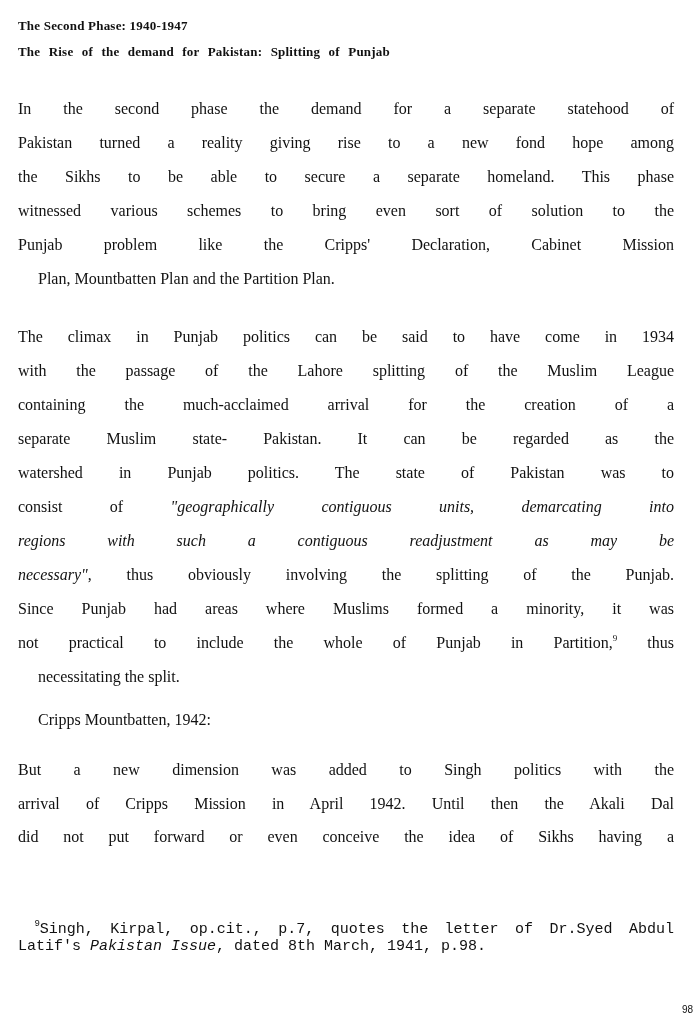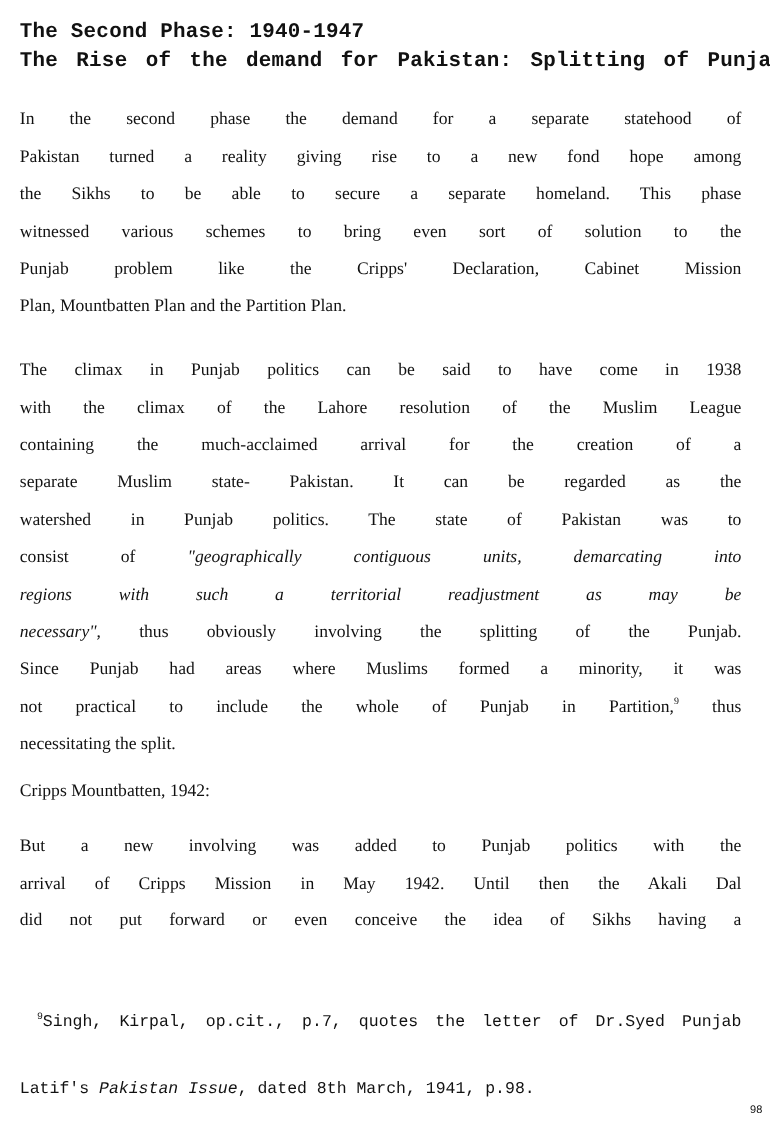--- a/index.html
+++ b/index.html
@@ -1,56 +1,56 @@
 <!DOCTYPE html>
 <html><head>
 <meta charset="utf-8">
 <style>
   html, body { margin: 0; padding: 0; background: #ffffff; }
   body { width: 700px; height: 1021px; position: relative; overflow: hidden; color: #111; font-family: "Liberation Mono", "DejaVu Sans Mono", monospace; }
-  .h { position: absolute; left: 18px; font-weight: bold; font-size: 19px; letter-spacing: 0.2px; white-space: nowrap; }
+  .h { position: absolute; left: 18px; font-weight: bold; font-size: 13px; letter-spacing: 0.2px; white-space: nowrap; font-family: Liberation Serif, serif; }
   .h1 { top: 18px; }
   .h2 { top: 44px; word-spacing: 5px; }
   .line { position: absolute; left: 18px; width: 656px; font-size: 16px; white-space: nowrap; text-align: justify; text-align-last: justify; font-family: Liberation Serif, serif; }
-  .line.last { text-align-last: left; }
+  .line.last { text-align-last: left; margin-left: 20px; }
   .ital { font-style: italic; }
   sup { font-size: 9px; vertical-align: 7px; line-height: 0; }
   .fn { position: absolute; left: 18px; width: 656px; font-size: 15px; white-space: nowrap; text-align: justify; text-align-last: justify; }
-  .fn.last { text-align-last: left; margin-top: 44px; }
+  .fn.last { text-align-last: left; }
   .pnum { position: absolute; top: 1004px; left: 0; width: 693px; text-align: right; font-size: 10px; font-family: "Liberation Sans", sans-serif; }
 </style>
 </head>
 <body>
 
 <div>
   <div class="h h1">The Second Phase: 1940-1947</div>
   <div class="h h2">The Rise of the demand for Pakistan: Splitting of Punjab</div>
 
   <div class="line" style="top:100px"> In the second phase the demand for a separate statehood of</div>
   <div class="line" style="top:134px">Pakistan turned a reality giving rise to a new fond hope among</div>
   <div class="line" style="top:168px">the Sikhs to be able to secure a separate homeland. This phase</div>
   <div class="line" style="top:202px">witnessed various schemes to bring even sort of solution to the</div>
   <div class="line" style="top:236px">Punjab problem like the Cripps' Declaration, Cabinet Mission</div>
   <div class="line last" style="top:270px">Plan, Mountbatten Plan and the Partition Plan.</div>
 
-  <div class="line" style="top:328px"> The climax in Punjab politics can be said to have come in 1938</div>
-  <div class="line" style="top:362px">with the climax of the Lahore resolution of the Muslim League</div>
+  <div class="line" style="top:328px"> The climax in Punjab politics can be said to have come in 1934</div>
+  <div class="line" style="top:362px">with the passage of the Lahore splitting of the Muslim League</div>
   <div class="line" style="top:396px">containing the much-acclaimed arrival for the creation of a</div>
   <div class="line" style="top:430px">separate Muslim state- Pakistan. It can be regarded as the</div>
   <div class="line" style="top:464px">watershed in Punjab politics. The state of Pakistan was to</div>
   <div class="line" style="top:498px"><span>consist of </span><span class="ital">"geographically contiguous units, demarcating into</span></div>
-  <div class="line ital" style="top:532px">regions with such a territorial readjustment as may be</div>
+  <div class="line ital" style="top:532px">regions with such a contiguous readjustment as may be</div>
   <div class="line" style="top:566px"><span class="ital">necessary"</span><span>, thus obviously involving the splitting of the Punjab.</span></div>
   <div class="line" style="top:600px">Since Punjab had areas where Muslims formed a minority, it was</div>
   <div class="line" style="top:634px"><span>not practical to include the whole of Punjab in Partition,</span><sup>9</sup><span> thus</span></div>
   <div class="line last" style="top:668px">necessitating the split.</div>
 
   <div class="line last" style="top:711px">Cripps Mountbatten, 1942:</div>
 
-  <div class="line" style="top:761px"> But a new involving was added to Punjab politics with the</div>
-  <div class="line" style="top:795px">arrival of Cripps Mission in May 1942. Until then the Akali Dal</div>
+  <div class="line" style="top:761px"> But a new dimension was added to Singh politics with the</div>
+  <div class="line" style="top:795px">arrival of Cripps Mission in April 1942. Until then the Akali Dal</div>
   <div class="line" style="top:828px">did not put forward or even conceive the idea of Sikhs having a</div>
 
-  <div class="fn" style="top:921px">&nbsp;<sup>9</sup><span>Singh, Kirpal, op.cit., p.7, quotes the letter of Dr.Syed Punjab</span></div>
+  <div class="fn" style="top:921px">&nbsp;<sup>9</sup><span>Singh, Kirpal, op.cit., p.7, quotes the letter of Dr.Syed Abdul</span></div>
   <div class="fn last" style="top:938px"><span>Latif's </span><span class="ital">Pakistan Issue</span><span>, dated 8th March, 1941, p.98.</span></div>
 
   <div class="pnum">98</div>
 </div>
 
 </body></html>

